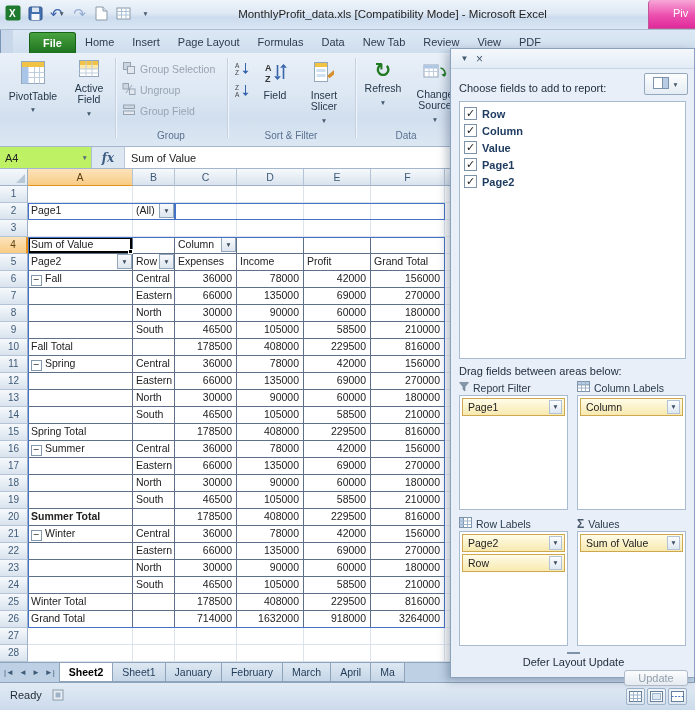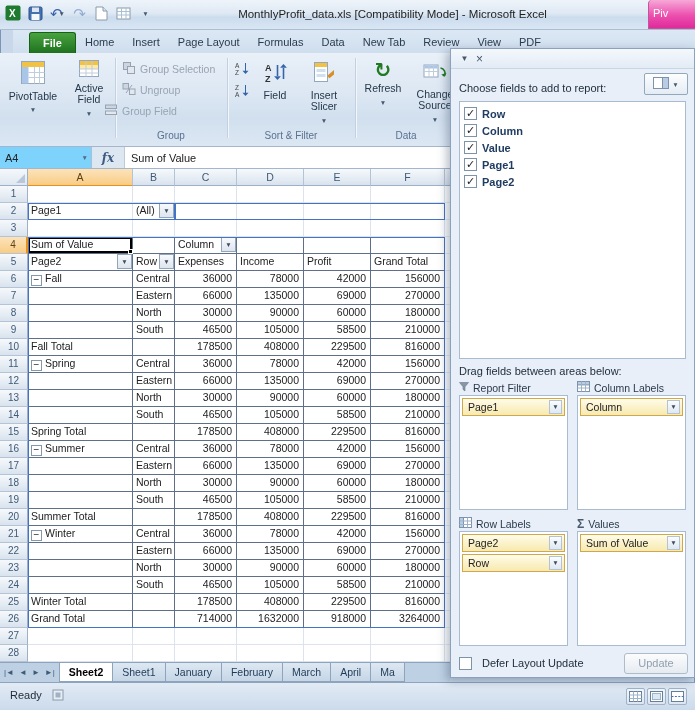--- a/index.html
+++ b/index.html
@@ -9,40 +9,40 @@
   
   .titlebar{position:absolute;left:0;top:0;width:100%;height:30px;background:linear-gradient(180deg,#eef4fa,#dfe9f4 45%,#ccdcee 60%,#d9e6f3);border-bottom:1px solid #aabdd3;box-sizing:border-box;}
   .qat{position:absolute;left:5px;top:4px;display:flex;align-items:center;gap:7px;}
   .qicon{display:inline-flex;align-items:center;justify-content:center;min-width:15px;height:18px;}
   .qicon.dis{opacity:.45;}
   .undoglyph{font-size:15px;color:#3a62a8;line-height:15px;}
   .qdd{font-size:6.5px;color:#4a5a6c;margin-left:-4px;}
   .wtitle{position:absolute;left:160px;right:70px;top:0;height:30px;line-height:28px;text-align:center;font-size:11.5px;color:#1e1e1e;white-space:nowrap;overflow:hidden;}
 
   
-  .pinkwin{position:absolute;top:0;right:0;width:47px;height:29px;z-index:70;background:linear-gradient(180deg,#f7a8d8,#ec4fae 55%,#e02a9b);border-left:1px solid #c05598;border-bottom:1px solid #c05598;border-radius:4px 0 0 0;color:#fff;font-size:11px;line-height:26px;padding-left:4px;box-sizing:border-box;}
+  .pinkwin{position:absolute;top:0;right:0;width:47px;height:29px;z-index:70;background:linear-gradient(180deg,#f7a8d8,#ec4fae 55%,#e02a9b);border-left:1px solid #c05598;border-bottom:1px solid #c05598;border-radius:4px 0 0 0;color:#fff;font-size:11px;line-height:26px;padding-left:24px;box-sizing:border-box;}
 
   
   .tabstrip{position:absolute;left:13px;top:30px;width:100%;height:23px;background:linear-gradient(180deg,#dce8f4,#cfdeee);display:flex;align-items:flex-end;padding-left:16px;box-sizing:border-box;}
   .rtab{height:21px;line-height:21px;padding:0 9px;font-size:11px;color:#2c3c4e;}
   .rtab.file{background:linear-gradient(180deg,#49a33f,#1e721e);color:#fff;border-radius:3px 3px 0 0;padding:0 13px;font-weight:bold;border:1px solid #176117;border-bottom:none;box-sizing:border-box;}
 
   
   .ribbon{position:absolute;left:0;top:53px;width:100%;height:94px;background:linear-gradient(180deg,#e9f0f8,#dce7f3 45%,#d1dfee 70%,#dce7f3);border-bottom:1px solid #a3b6cb;box-sizing:border-box;}
   .bigbtn{position:absolute;top:3px;display:flex;flex-direction:column;align-items:center;padding-top:4px;font-size:10.5px;color:#253749;text-align:center;line-height:11.5px;box-sizing:border-box;}
   .bigbtn .bicon{margin-bottom:3px;display:block;}
   .dda{font-size:6.5px;color:#44586e;margin-top:2px;}
   .smallbtn{position:absolute;display:flex;align-items:center;gap:4px;height:19px;font-size:10.5px;padding-left:3px;box-sizing:border-box;}
   .smallbtn.dis{color:#98a4b2;}
   .grplabel{position:absolute;top:77px;font-size:10px;color:#5a7190;text-align:center;}
   .vsep{position:absolute;top:5px;height:80px;width:1px;background:#c3d0df;border-right:1px solid #f2f6fa;}
 
   
   .fbar{position:absolute;left:0;top:147px;width:100%;height:22px;background:#dde7f2;border-bottom:1px solid #a3b6cb;display:flex;align-items:stretch;box-sizing:border-box;z-index:1;}
-  .namebox{width:92px;background:#7dd3fc;border-right:1px solid #aebfd2;display:flex;align-items:center;padding-left:5px;font-size:11px;position:relative;box-sizing:border-box;}
+  .namebox{width:92px;background:#bef264;border-right:1px solid #aebfd2;display:flex;align-items:center;padding-left:5px;font-size:11px;position:relative;box-sizing:border-box;}
   .nbdd{position:absolute;right:3px;top:7px;font-size:6.5px;color:#55687c;}
   .fxwrap{width:32px;display:flex;align-items:center;justify-content:center;border-right:1px solid #bccadb;text-align:center;}
   .fx{font-family:"DejaVu Serif","Liberation Serif",serif;font-style:italic;font-weight:bold;font-size:12px;color:#3d5c82;}
   .finput{flex:1;background:#fff;display:flex;align-items:center;padding-left:6px;font-size:11px;}
 
   
   .colheaders{position:absolute;left:0;top:169px;width:450px;height:17px;display:flex;z-index:1;}
   .corner{width:28px;box-sizing:border-box;background:linear-gradient(180deg,#f4f8fb,#dfe8f1);border-right:1px solid #9db0c7;border-bottom:1px solid #9db0c7;position:relative;}
   .corner:after{content:"";position:absolute;right:2px;bottom:2px;border-left:9px solid transparent;border-bottom:9px solid #b9c8d8;}
   .colh{box-sizing:border-box;height:17px;line-height:16px;text-align:center;font-size:10.5px;color:#3f5a78;background:linear-gradient(180deg,#f6f9fc,#e6edf4 55%,#d9e3ee);border-right:1px solid #b4c3d6;border-bottom:1px solid #9db0c7;}
@@ -91,21 +91,21 @@
   .cb{width:13px;height:13px;box-sizing:border-box;border:1px solid #7f93a8;background:#fff;font-size:11px;line-height:11px;text-align:center;color:#222;}
   .fieldname{font-size:11px;font-weight:bold;color:#1f3c61;}
   .draglabel{position:absolute;left:8px;top:316px;font-size:11px;color:#1c2a3a;}
   .areas{position:absolute;left:8px;right:8px;top:331px;height:266px;display:grid;grid-template-columns:1fr 1fr;grid-template-rows:1fr 1fr;column-gap:9px;row-gap:6px;}
   .areacell{display:flex;flex-direction:column;min-width:0;}
   .areahead{height:15px;display:flex;align-items:center;gap:4px;font-size:10.5px;color:#2a3a4c;}
   .areabox{flex:1;background:#fff;border:1px solid #a9bccf;box-sizing:border-box;padding:2px;}
   .chip{height:18px;box-sizing:border-box;margin-bottom:2px;background:linear-gradient(180deg,#fffce9,#f7e9ae);border:1px solid #cda84e;display:flex;align-items:center;padding:0 2px 0 5px;font-size:10.5px;color:#222;}
   .chiptxt{flex:1;white-space:nowrap;overflow:hidden;}
   .chipdd{width:13px;height:14px;box-sizing:border-box;border:1px solid #b3c3d5;background:linear-gradient(180deg,#fbfdfe,#dfe8f1);font-size:6.5px;color:#3e4f62;text-align:center;line-height:12px;}
-  .deferrow{position:absolute;left:8px;right:6px;top:603px;height:22px;display:flex;align-items:center;gap:10px;}
+  .deferrow{position:absolute;left:8px;right:6px;top:603px;height:22px;display:flex;align-items:center;gap:2px;flex-direction:column;}
   .deferlabel{font-size:11px;color:#1c2a3a;}
   .updatebtn{margin-left:auto;width:64px;height:21px;font-size:11px;color:#93a0ae;background:linear-gradient(180deg,#fbfcfd,#e6ebf1);border:1px solid #aebbc9;border-radius:3px;font-family:inherit;}
   .sigma{font-size:12px;font-weight:bold;color:#4a5a6c;line-height:12px;}
 </style>
 </head>
 <body>
 
 <div class="app">
 
   <div class="titlebar">
@@ -195,21 +195,21 @@
           </svg></span>
       <span>Ungroup</span>
     </div>
     <div class="smallbtn dis" style="left:119px;top:6px;width:104px;">
       <span><svg width="14" height="14">
             <rect x="1.5" y="1.5" width="7" height="7" fill="#cdd6e0" stroke="#96a3b2"></rect>
             <rect x="5.5" y="5.5" width="7" height="7" fill="#e2e8ee" stroke="#96a3b2"></rect>
           </svg></span>
       <span>Group Selection</span>
     </div>
-    <div class="smallbtn dis" style="left:101px;top:48px;width:104px;">
+    <div class="smallbtn dis" style="left:119px;top:48px;width:104px;">
       <span><svg width="14" height="14">
             <rect x="1.5" y="2" width="11" height="3.5" fill="#cdd6e0" stroke="#96a3b2"></rect>
             <rect x="1.5" y="8" width="11" height="3.5" fill="#e2e8ee" stroke="#96a3b2"></rect>
           </svg></span>
       <span>Group Field</span>
     </div>
     <div class="grplabel" style="left:119px;width:104px;">Group</div>
     <div class="vsep" style="left:227px;"></div>
 
     <div class="smallbtn" style="left:231px;top:7px;width:22px;">
@@ -482,21 +482,21 @@
         <div class="cell pv" style="width: 105px;"></div>
         <div class="cell pv" style="width: 42px;"><span>South</span></div>
         <div class="cell pv num" style="width: 62px;"><span>46500</span></div>
         <div class="cell pv num" style="width: 67px;"><span>105000</span></div>
         <div class="cell pv num" style="width: 67px;"><span>58500</span></div>
         <div class="cell pv num" style="width: 74px;"><span>210000</span></div>
         <div class="cellfill"></div>
       </div>
       <div class="grow">
         <div class="rowh">20</div>
-        <div class="cell pv" style="width: 105px;"><span>Summer Total</span></div>
+        <div class="cell pv" style="width: 105px; font-weight: bold;"><span>Summer Total</span></div>
         <div class="cell pv" style="width: 42px;"></div>
         <div class="cell pv num" style="width: 62px;"><span>178500</span></div>
         <div class="cell pv num" style="width: 67px;"><span>408000</span></div>
         <div class="cell pv num" style="width: 67px;"><span>229500</span></div>
         <div class="cell pv num" style="width: 74px;"><span>816000</span></div>
         <div class="cellfill"></div>
       </div>
       <div class="grow">
         <div class="rowh">21</div>
         <div class="cell pv" style="width: 105px;"><span class="clp">−</span><span>Winter</span></div>

